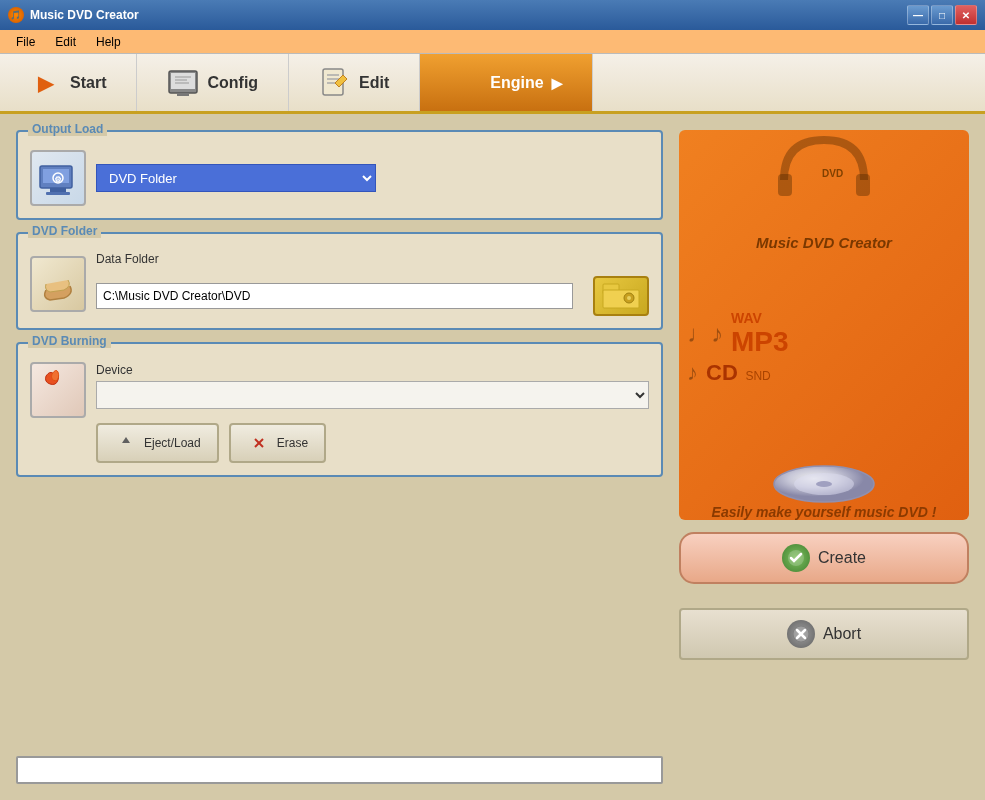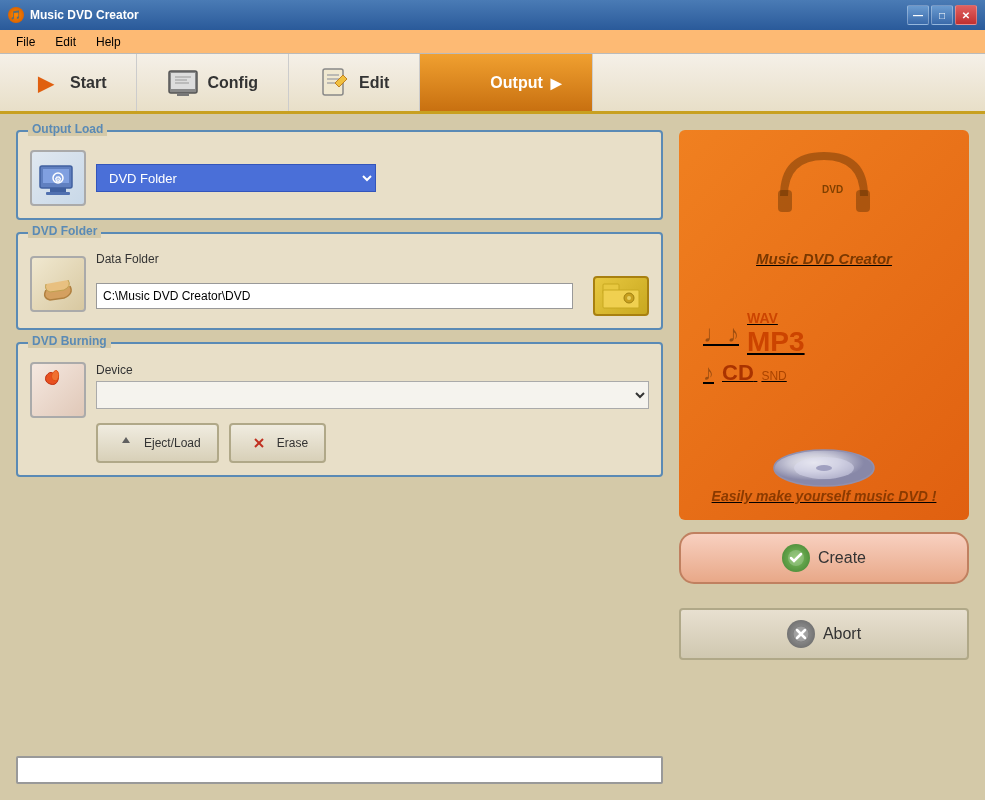--- a/index.html
+++ b/index.html
@@ -267,22 +267,20 @@
       width: 100%;
       height: 390px;
       background: linear-gradient(135deg, #f08020, #e06010);
       border-radius: 6px;
       overflow: hidden;
       position: relative;
       display: flex;
       flex-direction: column;
       align-items: center;
       justify-content: space-between;
-      padding: 16px;
-      text-decoration: underline;
     }
 
     .format-wav { font-size: 14px; font-weight: bold; color: #cc4400; }
     .format-mp3 { font-size: 28px; font-weight: bold; color: #cc4400; }
     .format-cd { font-size: 22px; font-weight: bold; color: #aa3300; }
     .format-snd { font-size: 12px; color: #aa4400; }
     .dvd-slogan {
       color: #8b3a00;
       font-size: 14px;
       font-weight: bold;
@@ -379,21 +377,21 @@
     <span>Edit</span>
   </div>
   <div class="toolbar-btn active">
     <div class="tb-icon">
       <svg width="32" height="32" viewBox="0 0 32 32">
         <ellipse cx="16" cy="16" r="14" fill="#d0d8e8" stroke="#8090b0" stroke-width="1.5"></ellipse>
         <ellipse cx="16" cy="16" r="10" fill="#e8ecf4" stroke="#9090b0" stroke-width="1"></ellipse>
         <ellipse cx="16" cy="16" r="3" fill="#a0a8c0"></ellipse>
       </svg>
     </div>
-    <span>Output</span>
+    <span>Engine</span>
     <span style="font-size:14px;">▶</span>
   </div>
 </div>
 
 <div class="main-content">
 
   <div class="left-panel">
 
     <div class="section-box">
       <span class="section-title">Output Load</span>

